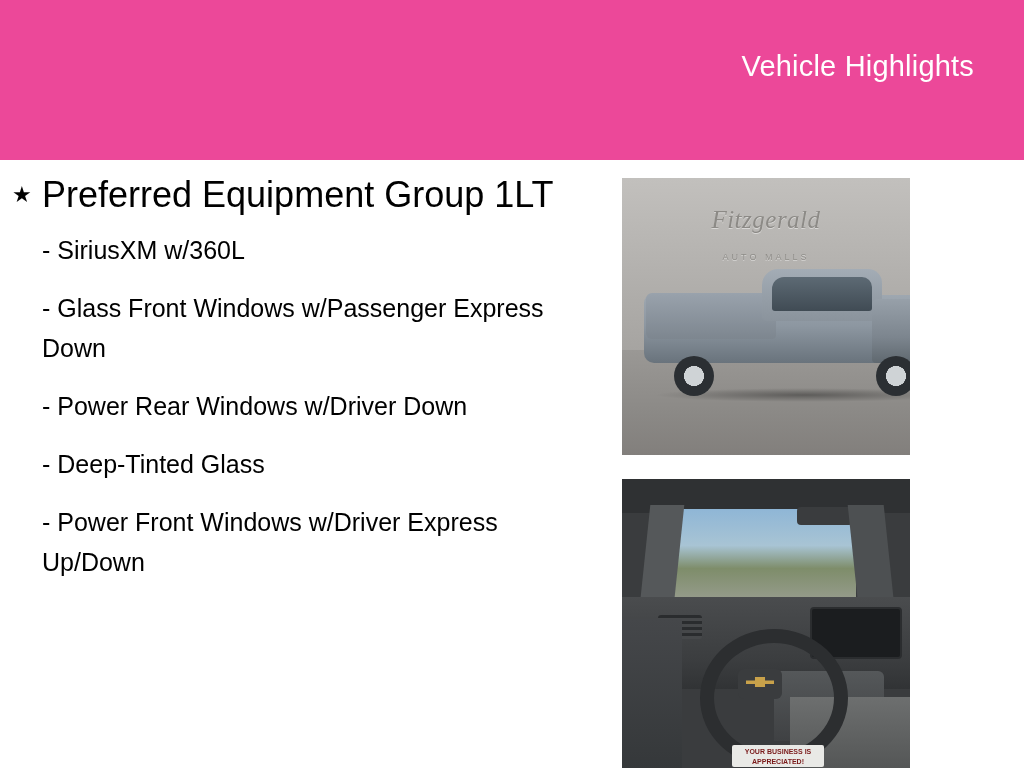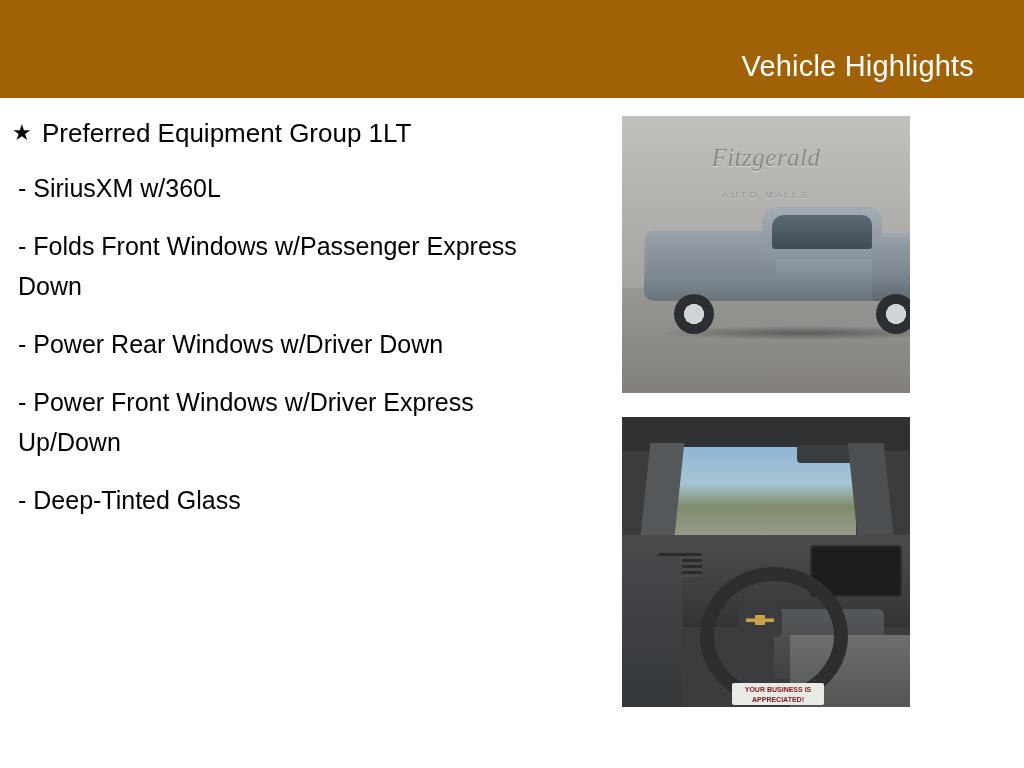--- a/index.html
+++ b/index.html
@@ -9,22 +9,22 @@
   }
   body {
     width: 1024px;
     height: 768px;
     font-family: "Liberation Sans", sans-serif;
     overflow: hidden;
     position: relative;
   }
   .header-bar {
     width: 1024px;
-    height: 98px;
-    background: #a16207;
+    height: 160px;
+    background: #ec4899;
     position: relative;
   }
   .header-title {
     position: absolute;
     right: 50px;
     top: 50px;
     color: #ffffff;
     font-size: 29px;
     font-weight: normal;
     letter-spacing: 0.2px;
@@ -49,29 +49,29 @@
   }
   .bullet-star {
     font-size: 22px;
     line-height: 34px;
     color: #000;
     width: 30px;
     flex: 0 0 30px;
     text-align: left;
   }
   .feature-main-text {
-    font-size: 26px;
+    font-size: 36px;
     line-height: 34px;
     color: #000000;
   }
   .sub-item {
     font-size: 25px;
     line-height: 40px;
     color: #000000;
-    padding-left: 18px;
+    padding-left: 42px;
     margin-top: 18px;
     max-width: 530px;
   }
   .sub-item:first-of-type {
     margin-top: 22px;
   }
   .images-col {
     position: absolute;
     left: 622px;
     top: 18px;
@@ -277,24 +277,24 @@
 <div class="content">
 
   <div class="features-col">
 
     <div class="feature-main">
       <span class="bullet-star">★</span>
       <span class="feature-main-text">Preferred Equipment Group 1LT</span>
     </div>
 
     <div class="sub-item">- SiriusXM w/360L</div>
-    <div class="sub-item">- Folds Front Windows w/Passenger Express Down</div>
+    <div class="sub-item">- Glass Front Windows w/Passenger Express Down</div>
     <div class="sub-item">- Power Rear Windows w/Driver Down</div>
+    <div class="sub-item">- Deep-Tinted Glass</div>
     <div class="sub-item">- Power Front Windows w/Driver Express Up/Down</div>
-    <div class="sub-item">- Deep-Tinted Glass</div>
 
   </div>
 
   <div class="images-col">
 
     <div class="photo exterior">
       <div class="ext-wall"></div>
       <div class="ext-floor"></div>
       <div class="ext-logo">
         <span>Fitzgerald</span>

